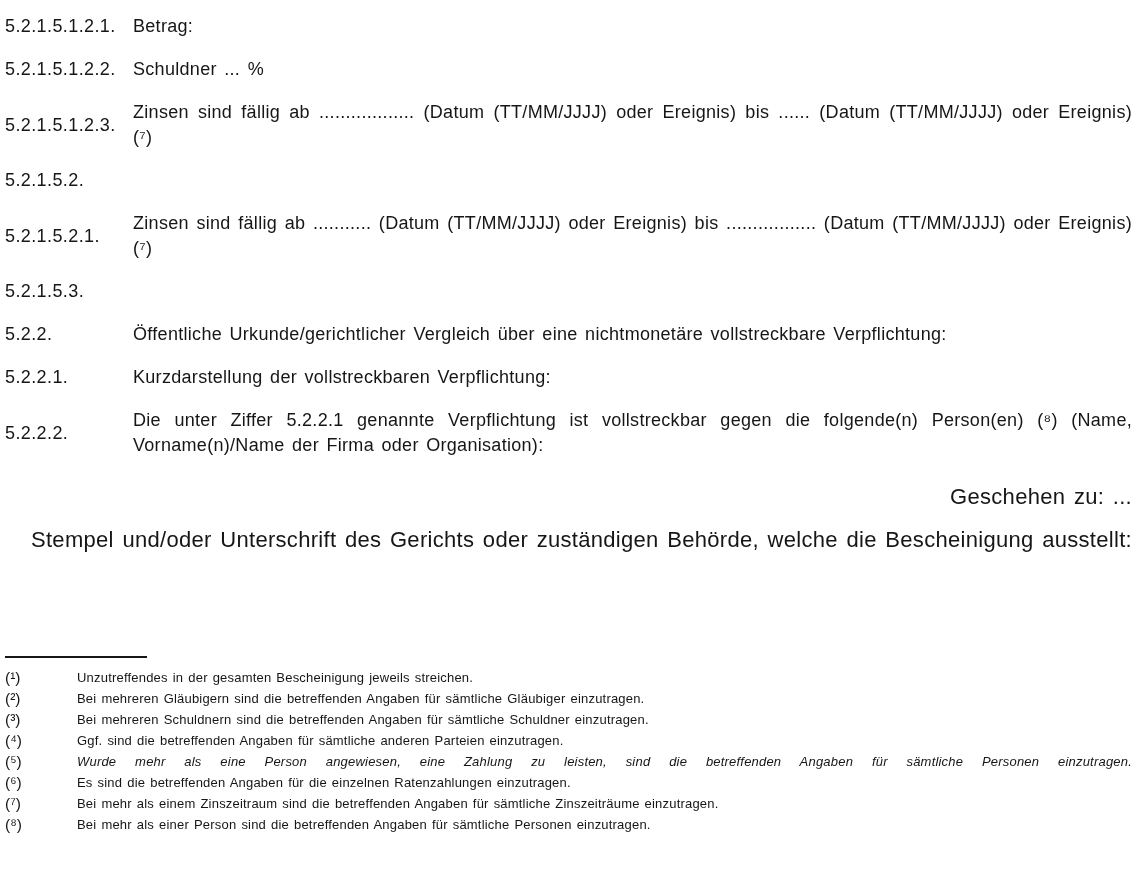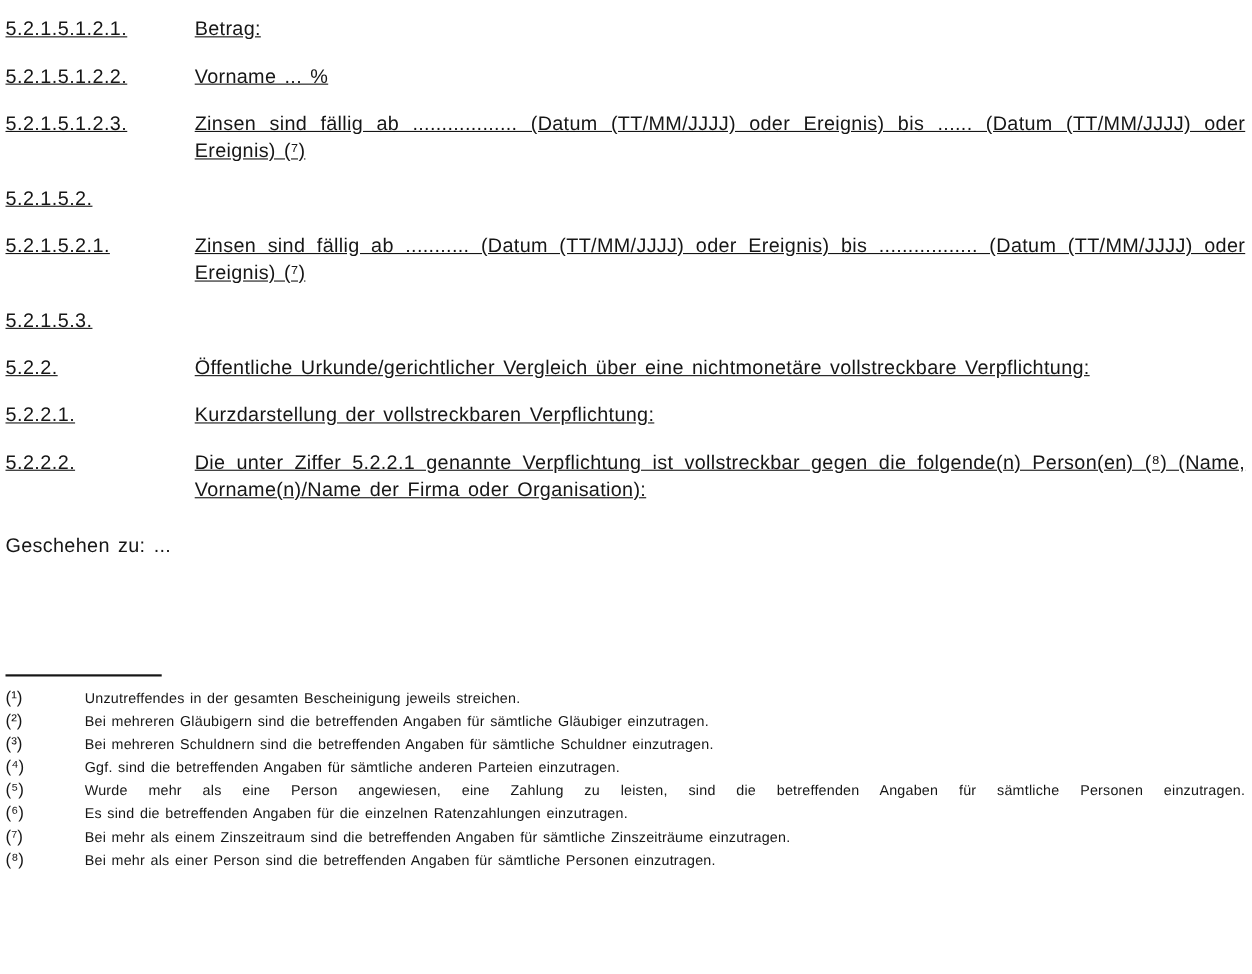--- a/index.html
+++ b/index.html
@@ -13,56 +13,55 @@
   }
   .page {
     width: 1138px;
     height: 885px;
     padding: 14px 6px 0 5px;
     background: #fff;
   }
   
   .row {
     display: flex;
-    align-items: flex-start;
+    align-items: center;
     margin-bottom: 18px;
-    text-decoration: underline;
   }
   .num {
     flex: 0 0 128px;
     font-size: 18px;
     line-height: 25px;
     letter-spacing: 0.4px;
     white-space: nowrap;
   }
   .txt {
     flex: 1 1 auto;
     font-size: 18px;
     line-height: 25px;
     letter-spacing: 0.3px;
     word-spacing: 2.2px;
     text-align: justify;
-    margin-left: 44px;
   }
   .checkbox {
     display: inline-block;
     width: 13px;
     height: 13px;
     border: 1.6px solid #161616;
     margin-right: 13px;
     vertical-align: -1px;
     background: #fff;
   }
   
   .plain {
-    font-size: 18px;
+    font-size: 22px;
     line-height: 25px;
     letter-spacing: 0.3px;
     word-spacing: 2.2px;
     margin-bottom: 18px;
+    text-align: right;
   }
   .plain.gap-before { margin-top: 26px; }
   
   .fn-sep {
     width: 142px;
     height: 0;
     border-top: 2px solid #161616;
     margin: 104px 0 9px 0;
   }
   
@@ -80,36 +79,37 @@
     flex: 1 1 auto;
     font-size: 13px;
     line-height: 21px;
     letter-spacing: 0.2px;
     word-spacing: 1.2px;
     margin-left: 39px;
   }
   .fn-text.justify-full {
     text-align: justify;
     text-align-last: justify;
+    font-style: italic;
   }
 </style>
 </head>
 <body>
 
 <div class="page">
 
   <div class="row">
     <span class="num">5.2.1.5.1.2.1.</span>
     <div class="txt">Betrag:</div>
   </div>
 
 
   <div class="row">
     <span class="num">5.2.1.5.1.2.2.</span>
-    <div class="txt">Vorname ... %</div>
+    <div class="txt">Schuldner ... %</div>
   </div>
 
   <div class="row">
     <span class="num">5.2.1.5.1.2.3.</span>
     <div class="txt">Zinsen sind fällig ab .................. (Datum (TT/MM/JJJJ) oder Ereignis) bis ...... (Datum (TT/MM/JJJJ) oder Ereignis) (⁷)</div>
   </div>
 
   <div class="row">
     <span class="num">5.2.1.5.2.</span>
   </div>
@@ -133,20 +133,21 @@
     <div class="txt">Kurzdarstellung der vollstreckbaren Verpflichtung:</div>
   </div>
 
   <div class="row">
     <span class="num">5.2.2.2.</span>
     <div class="txt">Die unter Ziffer 5.2.2.1 genannte Verpflichtung ist vollstreckbar gegen die folgende(n) Person(en) (⁸) (Name, Vorname(n)/Name der Firma oder Organisation):</div>
   </div>
 
   <p class="plain gap-before">Geschehen zu: ...</p>
 
+  <p class="plain">Stempel und/oder Unterschrift des Gerichts oder zuständigen Behörde, welche die Bescheinigung ausstellt:</p>
 
   <div class="fn-sep"></div>
 
   <div>
     <div class="footnote">
       <span class="fn-marker">(¹)</span>
       <div class="fn-text">Unzutreffendes in der gesamten Bescheinigung jeweils streichen.</div>
     </div>
     <div class="footnote">
       <span class="fn-marker">(²)</span>

